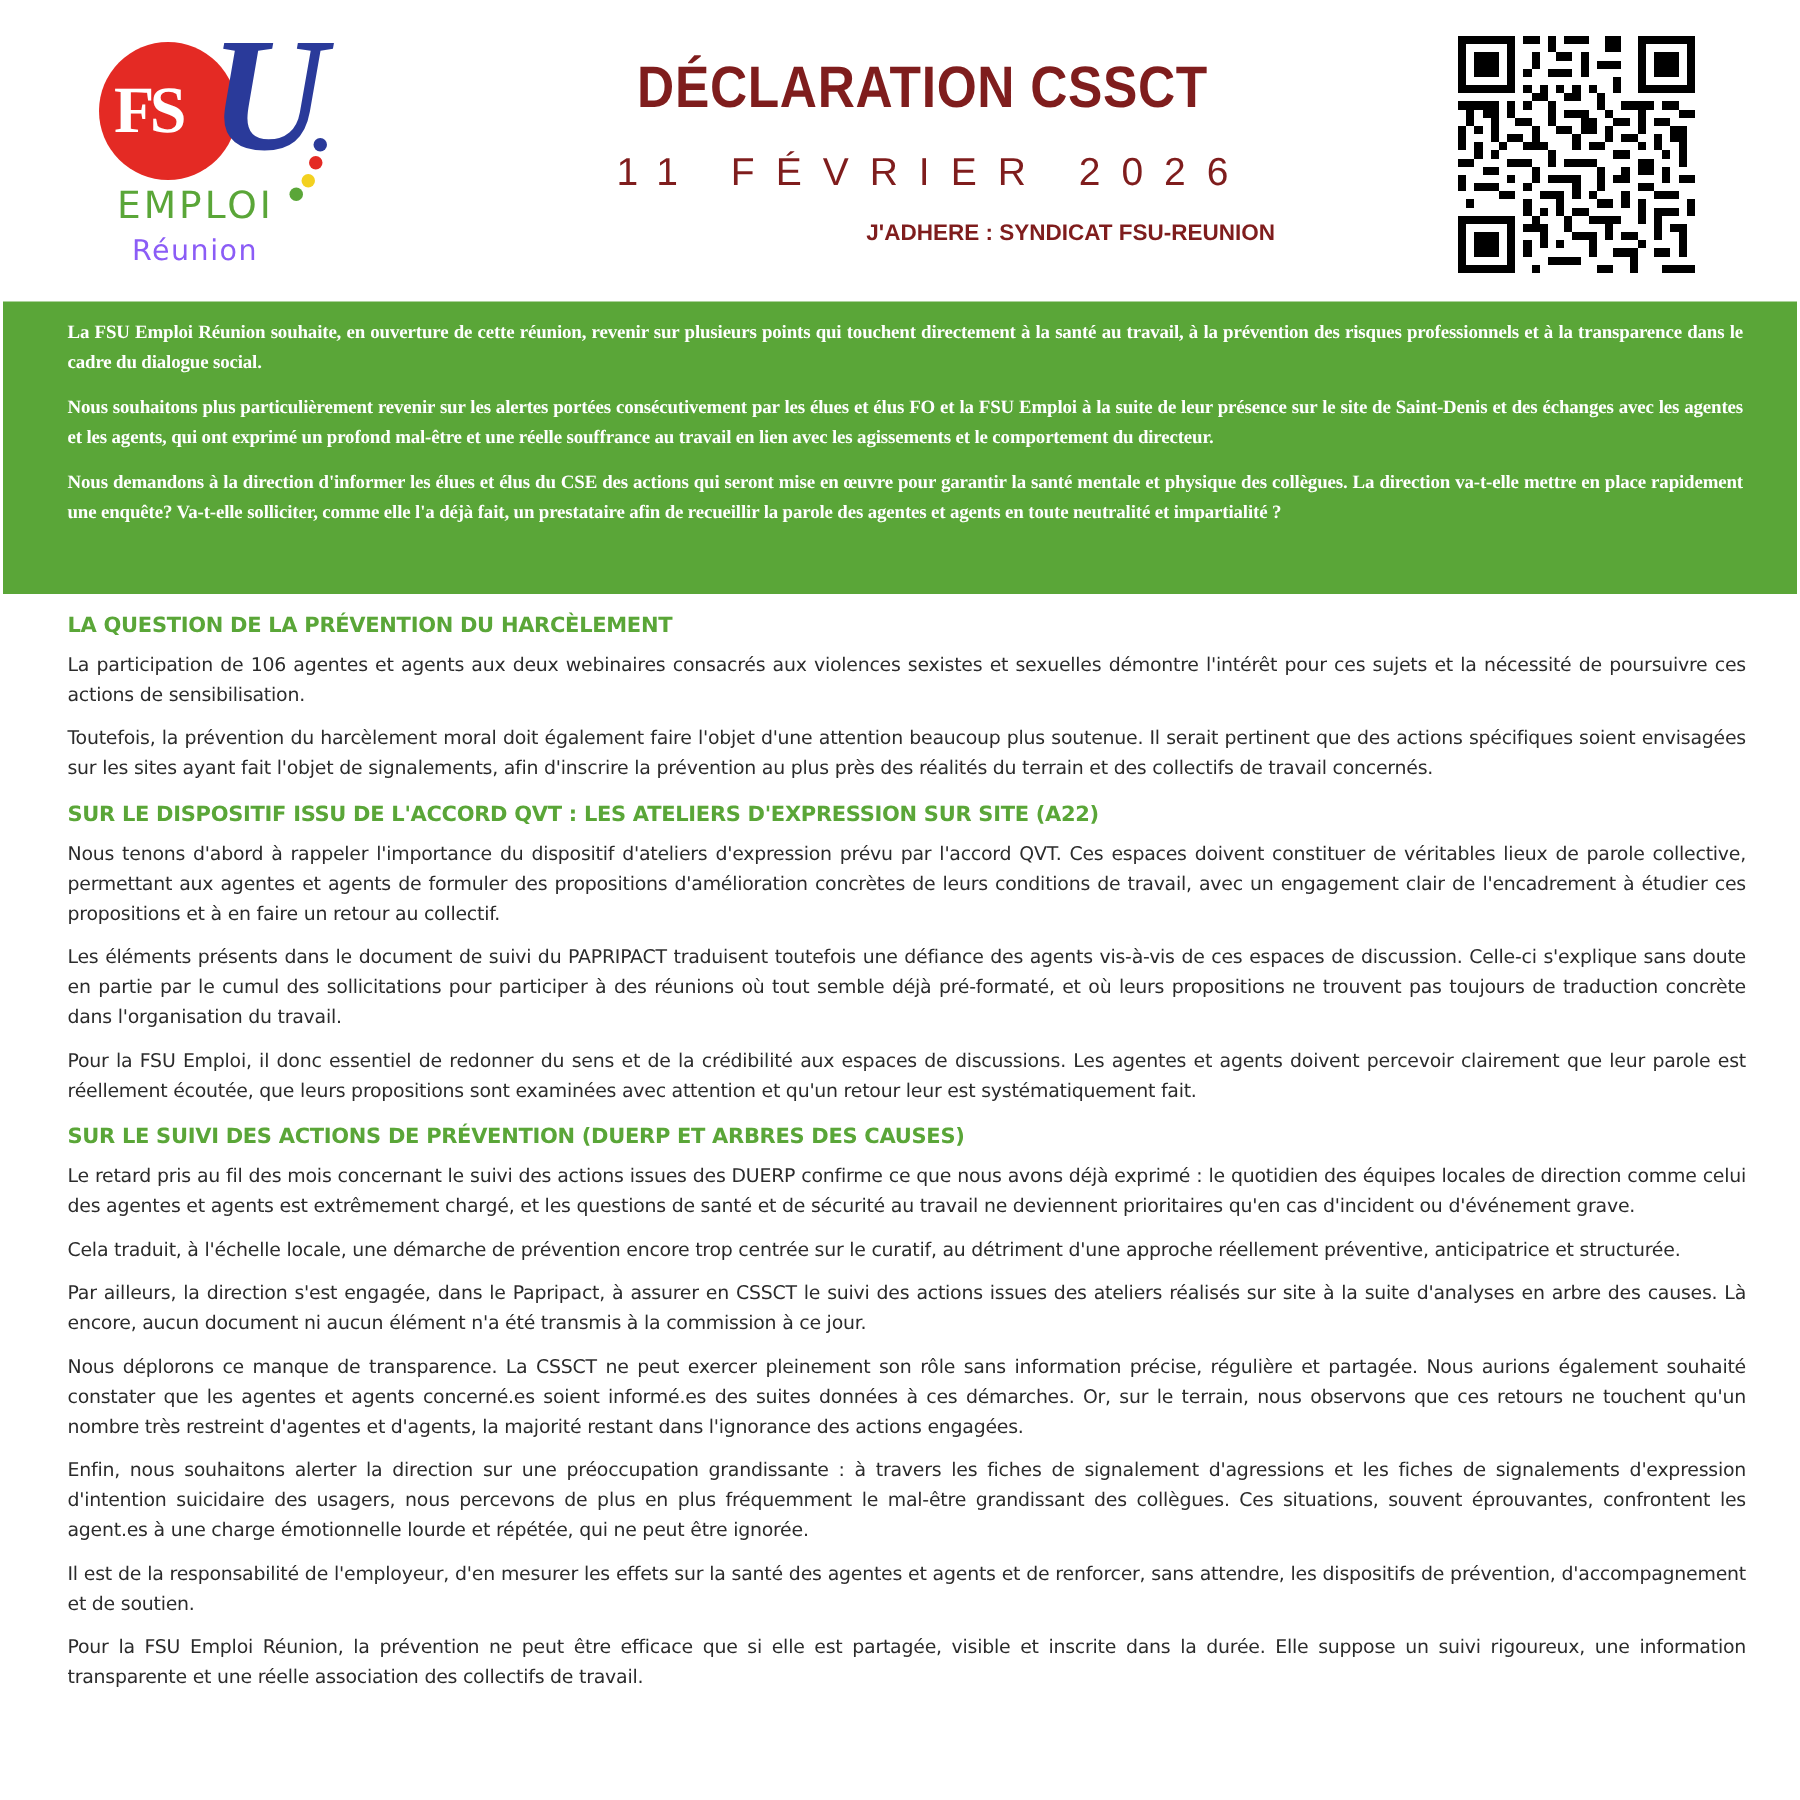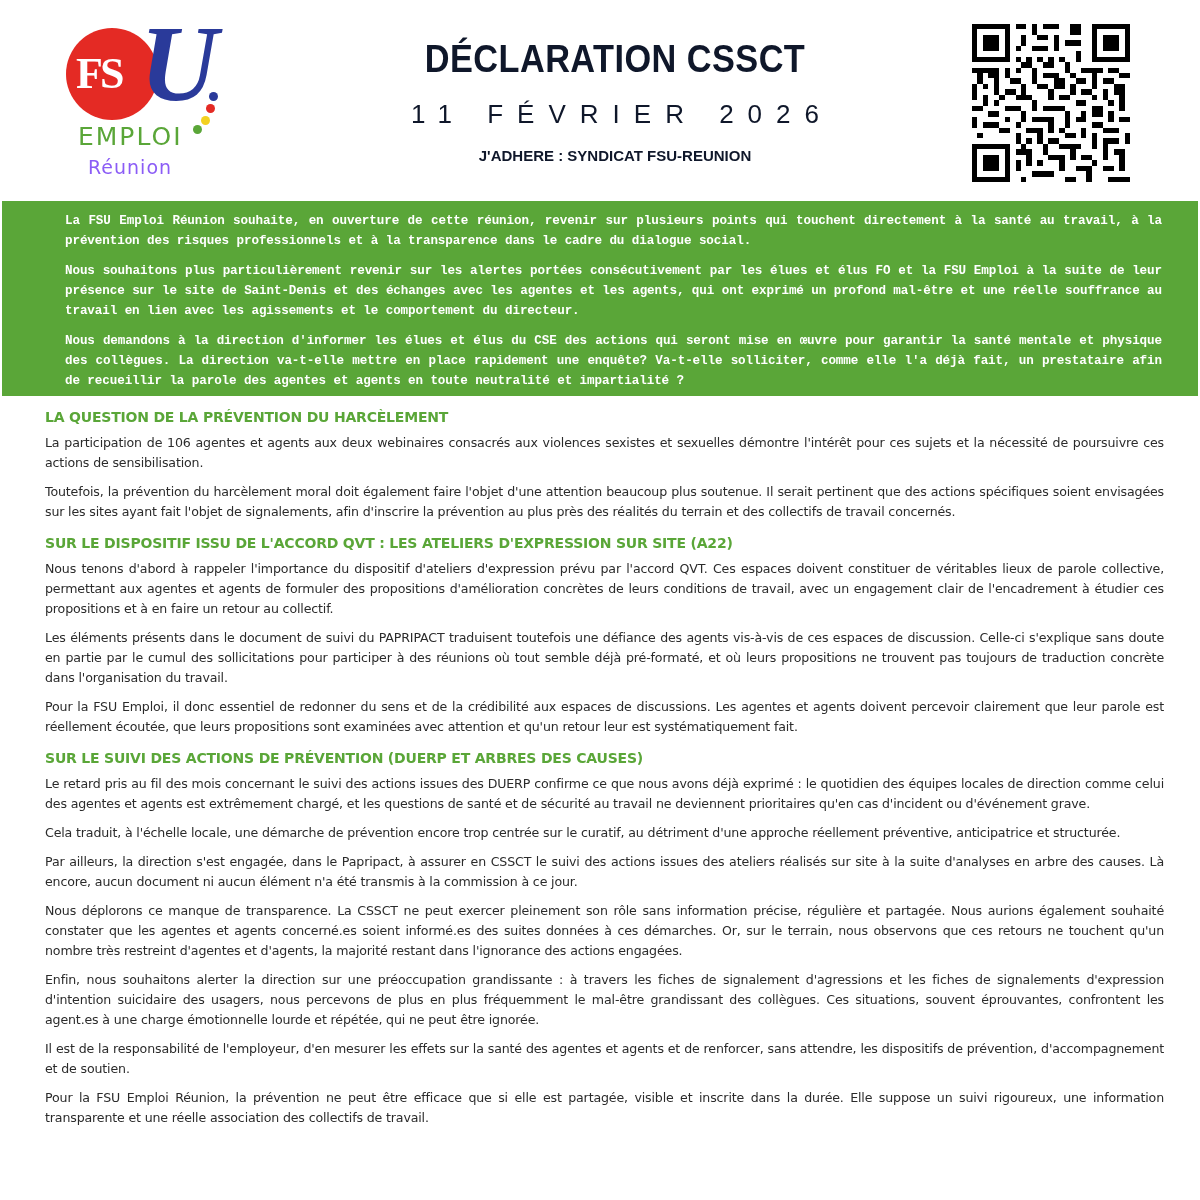--- a/index.html
+++ b/index.html
@@ -13,29 +13,29 @@
   .logo-fs { position: absolute; left: 16px; top: 26px; font-family: "Liberation Serif", serif; font-weight: bold; font-size: 44px; color: #ffffff; letter-spacing: -3px; }
   .logo-u { position: absolute; left: 80px; top: -12px; font-family: "Liberation Serif", serif; font-style: italic; font-weight: bold; font-size: 108px; color: #2a3a9a; line-height: 1; }
   .dot { position: absolute; border-radius: 50%; width: 9px; height: 9px; }
   .dot.blue { left: 149px; top: 70px; background: #2a3a9a; }
   .dot.red { left: 146px; top: 82px; background: #e42a24; }
   .dot.yellow { left: 141px; top: 94px; background: #f3d120; }
   .dot.green { left: 133px; top: 103px; background: #5aa638; }
   .logo-emploi { position: absolute; left: 18px; top: 100px; font-family: "DejaVu Sans", sans-serif; font-weight: normal; font-size: 25px; color: #5aa638; letter-spacing: 2px; }
   .logo-reunion { position: absolute; left: 28px; top: 134px; font-family: "DejaVu Sans", sans-serif; font-size: 19px; color: #8b5cf6; letter-spacing: 1px; }
 
-  .title-block { position: absolute; left: 380px; top: 34px; width: 470px; text-align: center; color: #0f172a; }
+  .title-block { position: absolute; left: 380px; top: 34px; width: 470px; text-align: center; color: #7f1d1d; }
   .doc-title { font-family: "Liberation Sans", sans-serif; font-weight: bold; font-size: 39px; letter-spacing: 0.5px; transform: scaleX(0.88); transform-origin: center; line-height: 50px; }
   .doc-date { font-family: "Liberation Sans", sans-serif; font-weight: normal; font-size: 26px; letter-spacing: 14px; margin-top: 13px; line-height: 34px; padding-left: 14px; }
-  .doc-join { font-family: "Liberation Sans", sans-serif; font-weight: bold; font-size: 15px; margin-top: 15px; line-height: 20px; }
+  .doc-join { font-family: "Liberation Sans", sans-serif; font-weight: bold; font-size: 15px; margin-top: 15px; line-height: 20px; text-align: right; }
 
   .qr { position: absolute; left: 972px; top: 24px; width: 158px; height: 158px; }
 
   .banner { position: absolute; left: 2px; top: 201px; width: 1196px; height: 195px; background: #5aa638; padding: 10px 36px 0 43px; color: #ffffff; }
-  .banner p { font-family: Liberation Mono, monospace; font-weight: bold; font-size: 12.6px; line-height: 20px; text-align: justify; margin-bottom: 10px; letter-spacing: -0.1px; margin-left: 20px; }
+  .banner p { font-family: Liberation Serif, serif; font-weight: bold; font-size: 12.6px; line-height: 20px; text-align: justify; margin-bottom: 10px; letter-spacing: -0.1px; }
 
   .content { position: absolute; left: 45px; top: 405px; width: 1119px; }
   .section-heading { font-family: "DejaVu Sans", sans-serif; font-weight: bold; font-size: 14px; color: #5aa638; line-height: 24px; margin-bottom: 4px; letter-spacing: -0.2px; }
   .content p { font-family: "DejaVu Sans", sans-serif; font-size: 12.6px; line-height: 20px; text-align: justify; margin-bottom: 9px; color: #2b2b2b; letter-spacing: -0.15px; }
   .section { margin-bottom: 2px; }
 </style>
 </head>
 <body>
 
 <div class="header">

